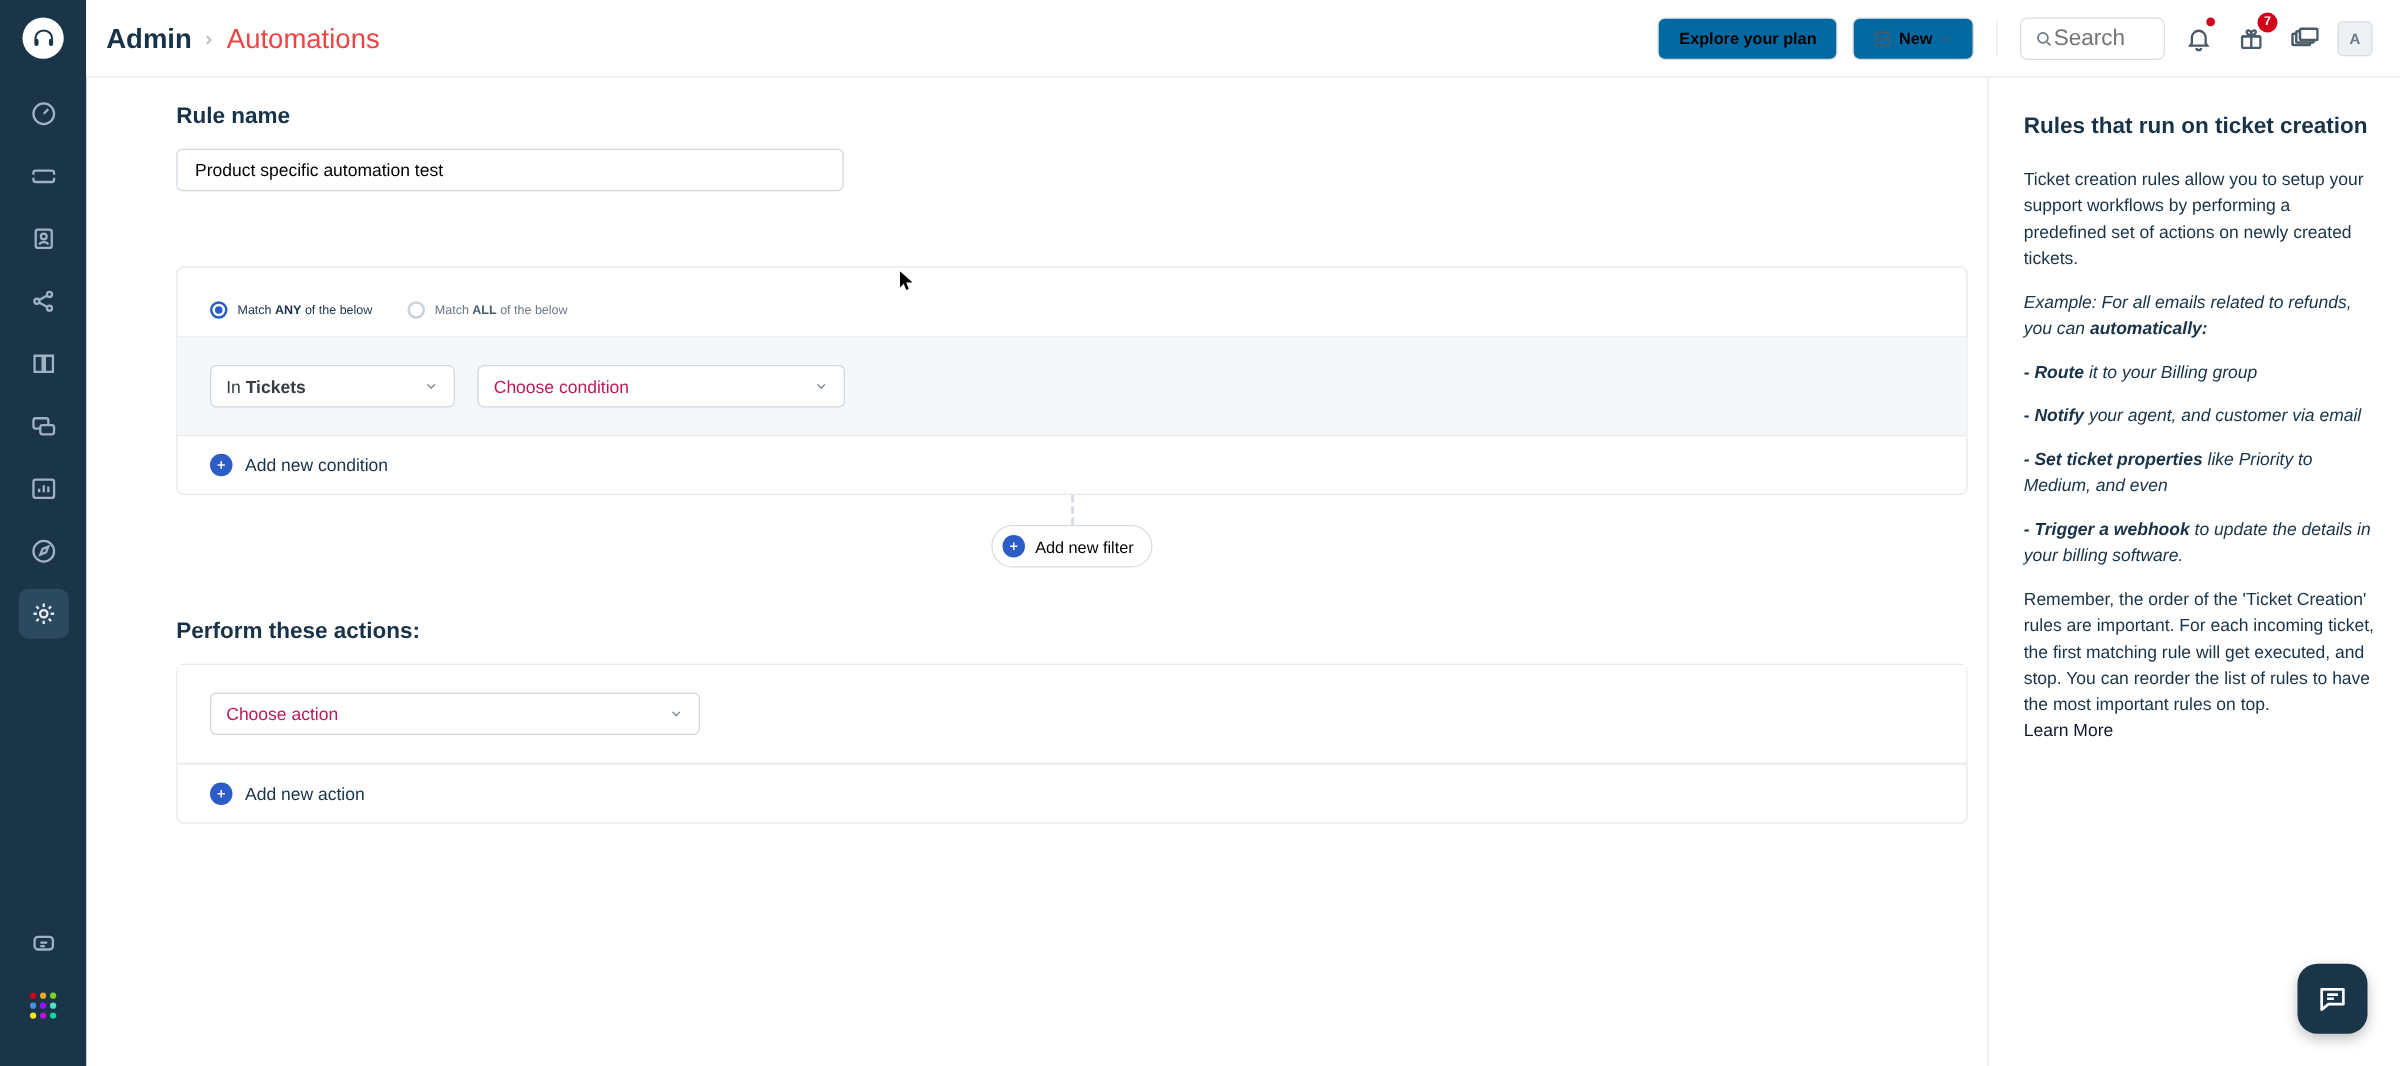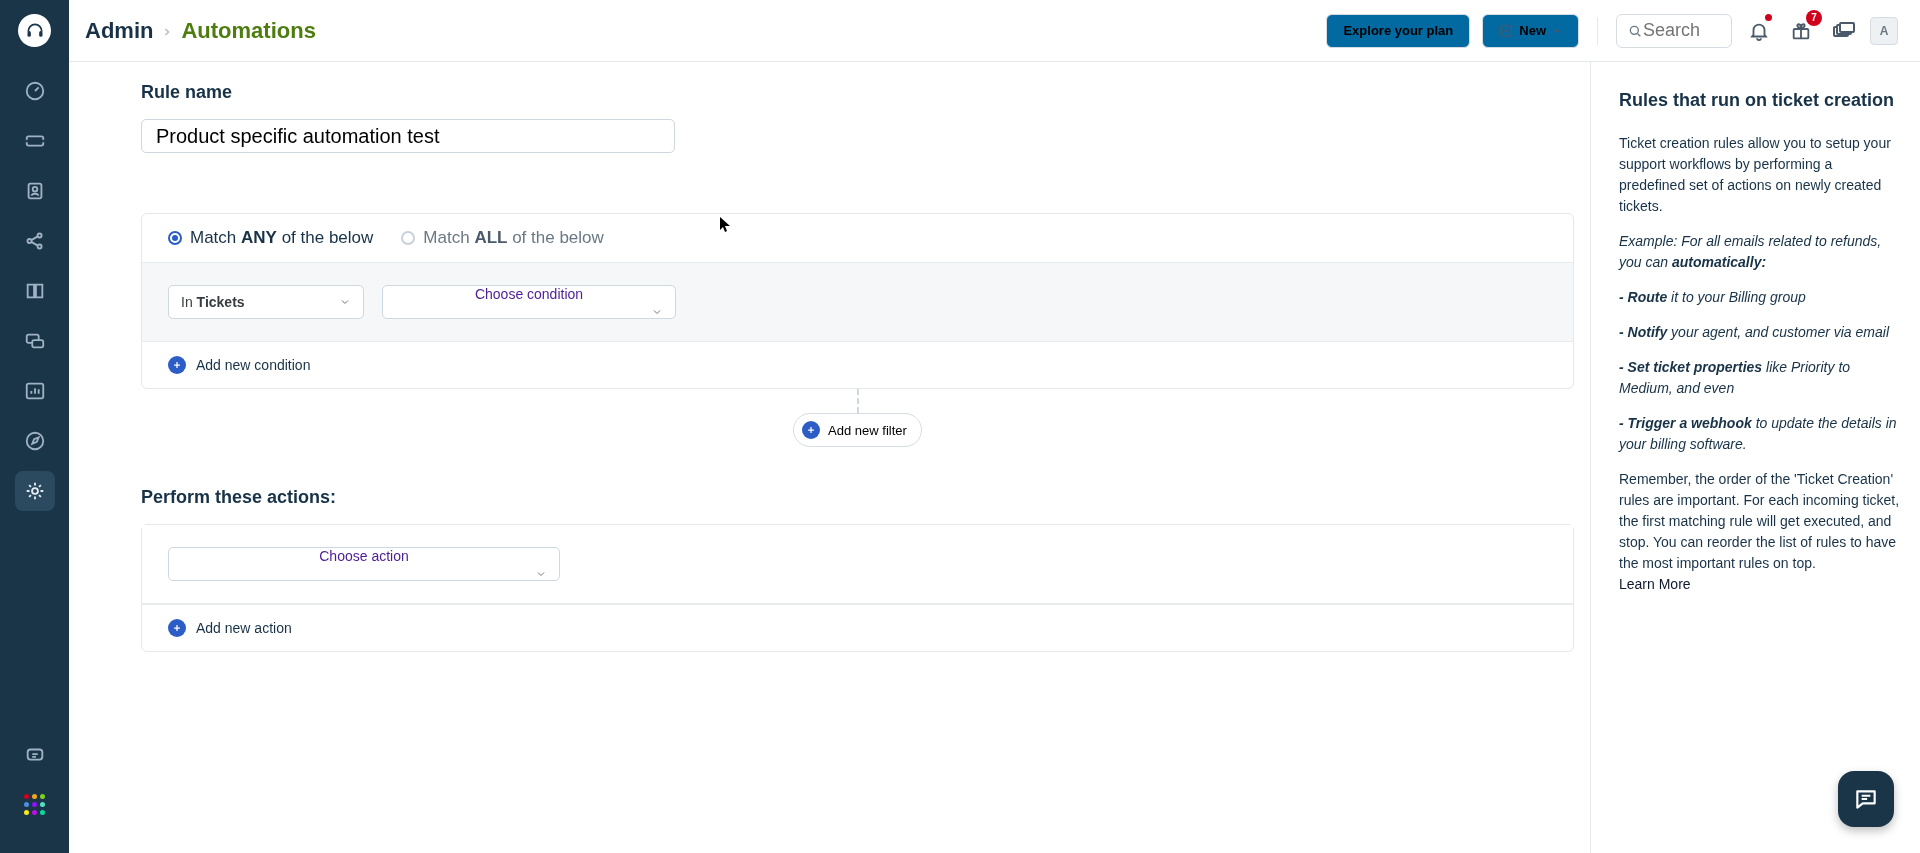--- a/index.html
+++ b/index.html
@@ -66,21 +66,21 @@
   align-items: center;
   padding: 0 22px 0 16px;
   background: #fff;
 }
 .breadcrumb {
   display: flex; align-items: center;
   font-size: 22px;
   font-weight: 700;
 }
 .breadcrumb .sep { margin: 0 8px; color: #b5bec6; }
-.breadcrumb .current { color: #4d7c0f; font-weight: 700; }
+.breadcrumb .current { color: #ef4444; font-weight: 400; }
 
 .top-right { margin-left: auto; display: flex; align-items: center; gap: 12px; }
 .btn {
   height: 34px;
   padding: 0 16px;
   border: 1px solid #d6dce2;
   border-radius: 6px;
   background: #0369a1;
   display: inline-flex; align-items: center; justify-content: center;
   font-size: 13px; font-weight: 600;
@@ -127,52 +127,52 @@
   width: calc(1561px);
   padding: 20px 56px 0 72px;
   overflow-y: auto;
 }
 h3.section-label {
   font-size: 18px; font-weight: 700; margin-bottom: 16px;
 }
 .text-input {
   width: 534px; height: 34px;
   border:1px solid #cfd7df; border-radius:5px;
-  padding: 0 14px; font-size:20px;
+  padding: 0 14px; font-size:14px;
 }
 .gap-lg { height: 60px; }
 
 .card {
   border:1px solid #e4e8eb;
   border-radius:6px;
   background:#fff;
 }
 .match-row {
   display:flex; gap:28px; padding: 14px 26px;
   border-bottom: 1px solid #e8ecef;
 }
-.radio-opt { display:flex; align-items:center; gap:8px; font-size:17px; }
+.radio-opt { display:flex; align-items:center; gap:8px; font-size:10px;margin-top:13px; }
 .radio {
   width:14px;height:14px;border-radius:50%;
   border:2px solid #c9d1d9; display:inline-block; position:relative;
 }
 .radio.checked { border-color:#2c5cc5; }
 .radio.checked::after{
   content:""; position:absolute; inset:2px; background:#2c5cc5; border-radius:50%;
 }
 .cond-row {
   display:flex; gap:18px; padding: 22px 26px;
   background:#f5f7f9;
 }
 .select {
   height:34px; border:1px solid #cfd7df; border-radius:5px;
   padding:0 12px; display:flex; align-items:center; justify-content:space-between;
   background:#fff; font-size:14px; color:#373c41;
 }
-.select.ph { color:#4c1d95;flex-direction:column; }
+.select.ph { color:#be185d; }
 .sel1 { width:196px; }
 .sel2 { width:294px; }
 .sel3 { width:392px; }
 .add-row {
   display:flex; align-items:center; gap:10px; padding:14px 26px;
   border-top:1px solid #e8ecef; color:#183247; font-size:14px;
   cursor: pointer;
 }
 .plus-circle {
   width:18px;height:18px;border-radius:50%;background:#2c5cc5;

